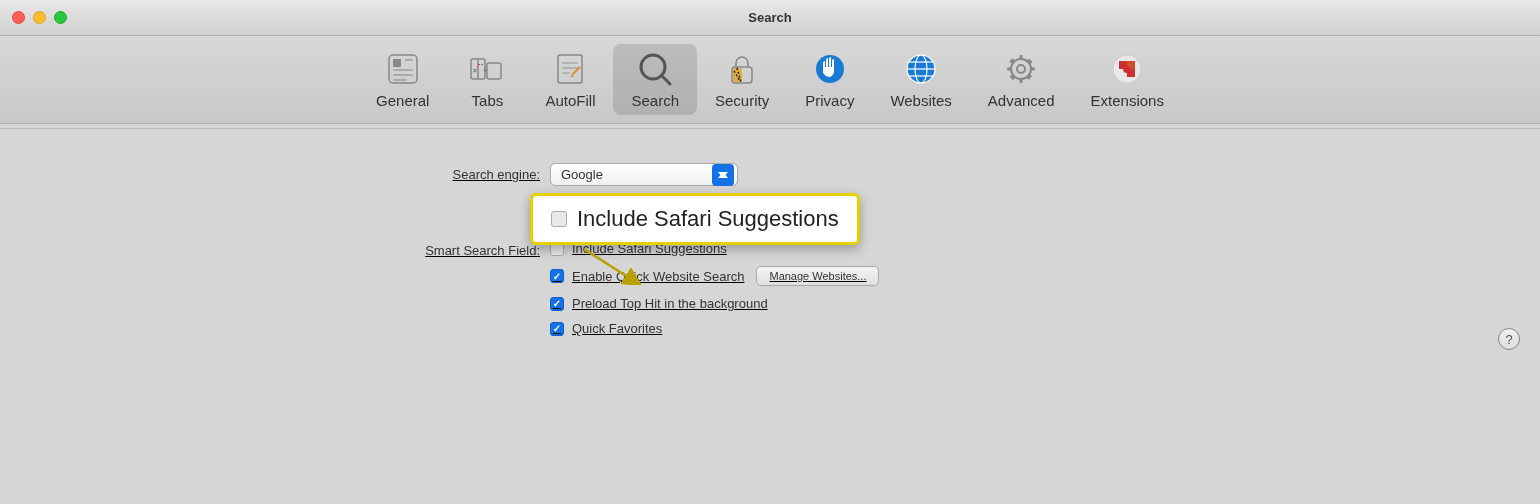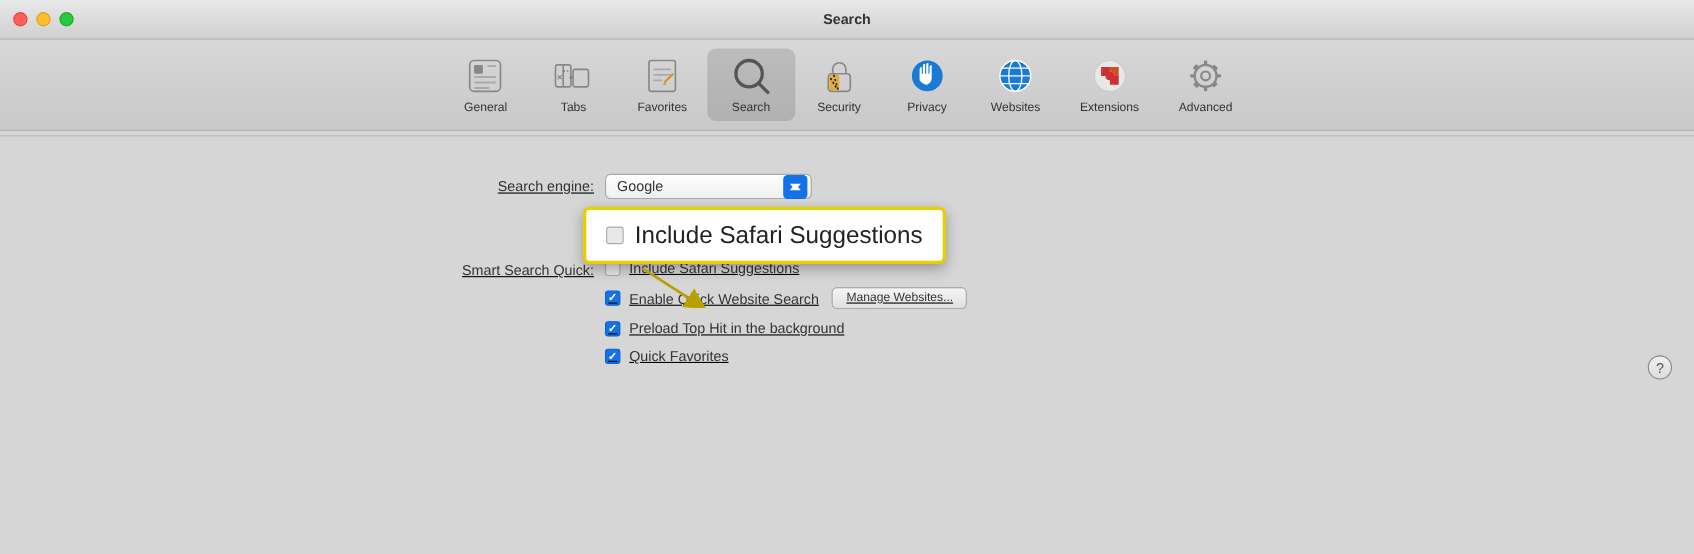--- a/index.html
+++ b/index.html
@@ -69,21 +69,21 @@
       background: rgba(0,0,0,0.12);
     }
     .toolbar-icon {
       width: 38px;
       height: 38px;
       display: flex;
       align-items: center;
       justify-content: center;
     }
     .toolbar-label {
-      font-size: 11px;
+      font-size: 15px;
       color: #333;
     }
 
     
     .content {
       background: #d6d6d6;
       padding: 30px 0;
       position: relative;
     }
 
@@ -320,21 +320,21 @@
       <svg width="36" height="36" viewBox="0 0 36 36">
         <rect x="6" y="4" width="24" height="28" rx="2" fill="none" stroke="#888" stroke-width="1.5"></rect>
         <line x1="10" y1="12" x2="26" y2="12" stroke="#aaa" stroke-width="1.5"></line>
         <line x1="10" y1="17" x2="26" y2="17" stroke="#aaa" stroke-width="1.5"></line>
         <line x1="10" y1="22" x2="18" y2="22" stroke="#aaa" stroke-width="1.5"></line>
 
         <line x1="20" y1="24" x2="28" y2="16" stroke="#d4922a" stroke-width="2"></line>
         <polygon points="18,26 20,24 22,26" fill="#d4922a"></polygon>
       </svg>
     </div>
-    <span class="toolbar-label">Favorites</span>
+    <span class="toolbar-label">AutoFill</span>
   </div>
 
 
   <div class="toolbar-item active">
     <div class="toolbar-icon">
       <svg width="38" height="38" viewBox="0 0 38 38">
         <circle cx="17" cy="17" r="12" fill="none" stroke="#555" stroke-width="3"></circle>
         <line x1="26" y1="26" x2="34" y2="34" stroke="#555" stroke-width="3" stroke-linecap="round"></line>
       </svg>
     </div>
@@ -372,52 +372,52 @@
       <svg width="36" height="36" viewBox="0 0 36 36">
         <circle cx="18" cy="18" r="14" fill="#1a7bd4" stroke="none"></circle>
         <ellipse cx="18" cy="18" rx="6" ry="14" fill="none" stroke="white" stroke-width="1.2"></ellipse>
         <line x1="4" y1="18" x2="32" y2="18" stroke="white" stroke-width="1.2"></line>
         <line x1="5" y1="11" x2="31" y2="11" stroke="white" stroke-width="1.2"></line>
         <line x1="5" y1="25" x2="31" y2="25" stroke="white" stroke-width="1.2"></line>
         <circle cx="18" cy="18" r="14" fill="none" stroke="white" stroke-width="1.2"></circle>
       </svg>
     </div>
     <span class="toolbar-label">Websites</span>
-  </div>
-
-  <div class="toolbar-item">
-    <div class="toolbar-icon">
-      <svg width="36" height="36" viewBox="0 0 36 36">
-
-        <circle cx="18" cy="18" r="14" fill="#e8e8e8" stroke="#ccc" stroke-width="1"></circle>
-
-        <path d="M10 10 L18 10 L18 14 Q22 14 22 18 L26 18 L26 26 L18 26 L18 22 Q14 22 14 18 L10 18 Z" fill="#cc3030" stroke="none"></path>
-        <path d="M18 10 L26 10 L26 18 L22 18 Q22 14 18 14 Z" fill="#cc5020" stroke="none"></path>
-      </svg>
-    </div>
-    <span class="toolbar-label">Extensions</span>
   </div>
 
   <div class="toolbar-item">
     <div class="toolbar-icon">
       <svg width="36" height="36" viewBox="0 0 36 36">
         <circle cx="18" cy="18" r="10" fill="none" stroke="#888" stroke-width="2"></circle>
         <circle cx="18" cy="18" r="4" fill="none" stroke="#888" stroke-width="2"></circle>
 
         <rect x="16.5" y="4" width="3" height="5" rx="1" fill="#888"></rect>
         <rect x="16.5" y="27" width="3" height="5" rx="1" fill="#888"></rect>
         <rect x="4" y="16.5" width="5" height="3" rx="1" fill="#888"></rect>
         <rect x="27" y="16.5" width="5" height="3" rx="1" fill="#888"></rect>
         <rect x="7.5" y="7.5" width="3" height="5" rx="1" fill="#888" transform="rotate(45 9 10)"></rect>
         <rect x="25" y="7.5" width="3" height="5" rx="1" fill="#888" transform="rotate(-45 27 10)"></rect>
         <rect x="7.5" y="24" width="3" height="5" rx="1" fill="#888" transform="rotate(-45 9 26)"></rect>
         <rect x="25" y="24" width="3" height="5" rx="1" fill="#888" transform="rotate(45 27 26)"></rect>
       </svg>
     </div>
     <span class="toolbar-label">Advanced</span>
+  </div>
+
+  <div class="toolbar-item">
+    <div class="toolbar-icon">
+      <svg width="36" height="36" viewBox="0 0 36 36">
+
+        <circle cx="18" cy="18" r="14" fill="#e8e8e8" stroke="#ccc" stroke-width="1"></circle>
+
+        <path d="M10 10 L18 10 L18 14 Q22 14 22 18 L26 18 L26 26 L18 26 L18 22 Q14 22 14 18 L10 18 Z" fill="#cc3030" stroke="none"></path>
+        <path d="M18 10 L26 10 L26 18 L22 18 Q22 14 18 14 Z" fill="#cc5020" stroke="none"></path>
+      </svg>
+    </div>
+    <span class="toolbar-label">Extensions</span>
   </div>
 
 </div>
 
 <div class="separator"></div>
 
 <div class="content">
   <div class="settings-section">
 
     <div class="row">
@@ -438,21 +438,21 @@
         </div>
       </div>
     </div>
 
     <div class="row" style="padding-left: 270px;">
       <div class="mac-checkbox checked"></div>
       <span class="toolbar-label" style="font-size:13px;color:#333;">Include search engine suggestions</span>
     </div>
 
     <div class="smart-section">
-      <span class="smart-label">Smart Search Quick:</span>
+      <span class="smart-label">Smart Search Field:</span>
       <div class="smart-options">
 
         <div class="checkbox-row">
           <div class="mac-checkbox unchecked"></div>
           <span>Include Safari Suggestions</span>
         </div>
 
         <div class="checkbox-row">
           <div class="mac-checkbox checked"></div>
           <span>Enable Quick Website Search</span>

